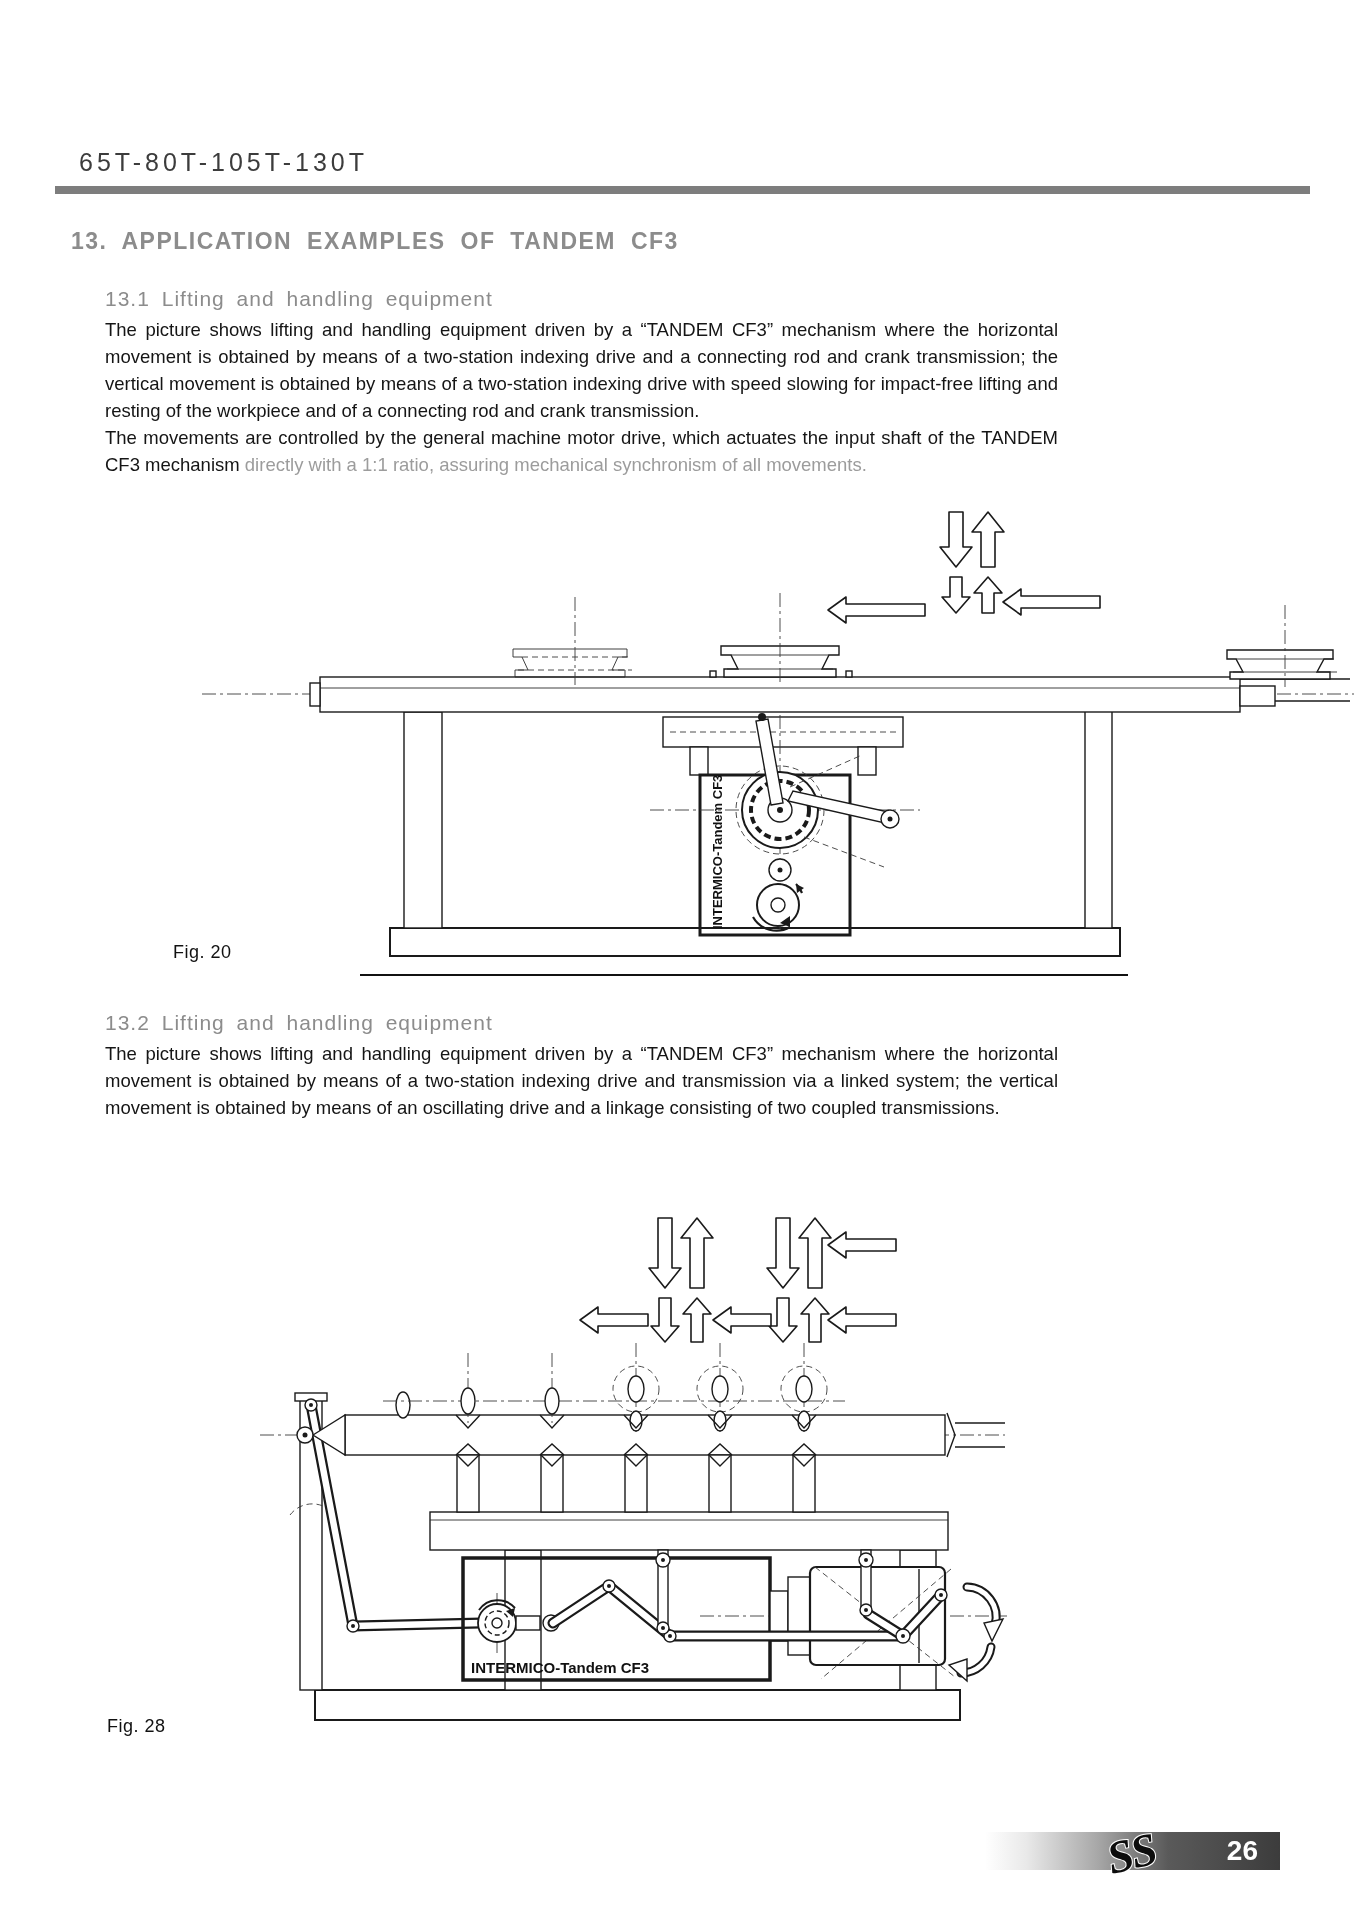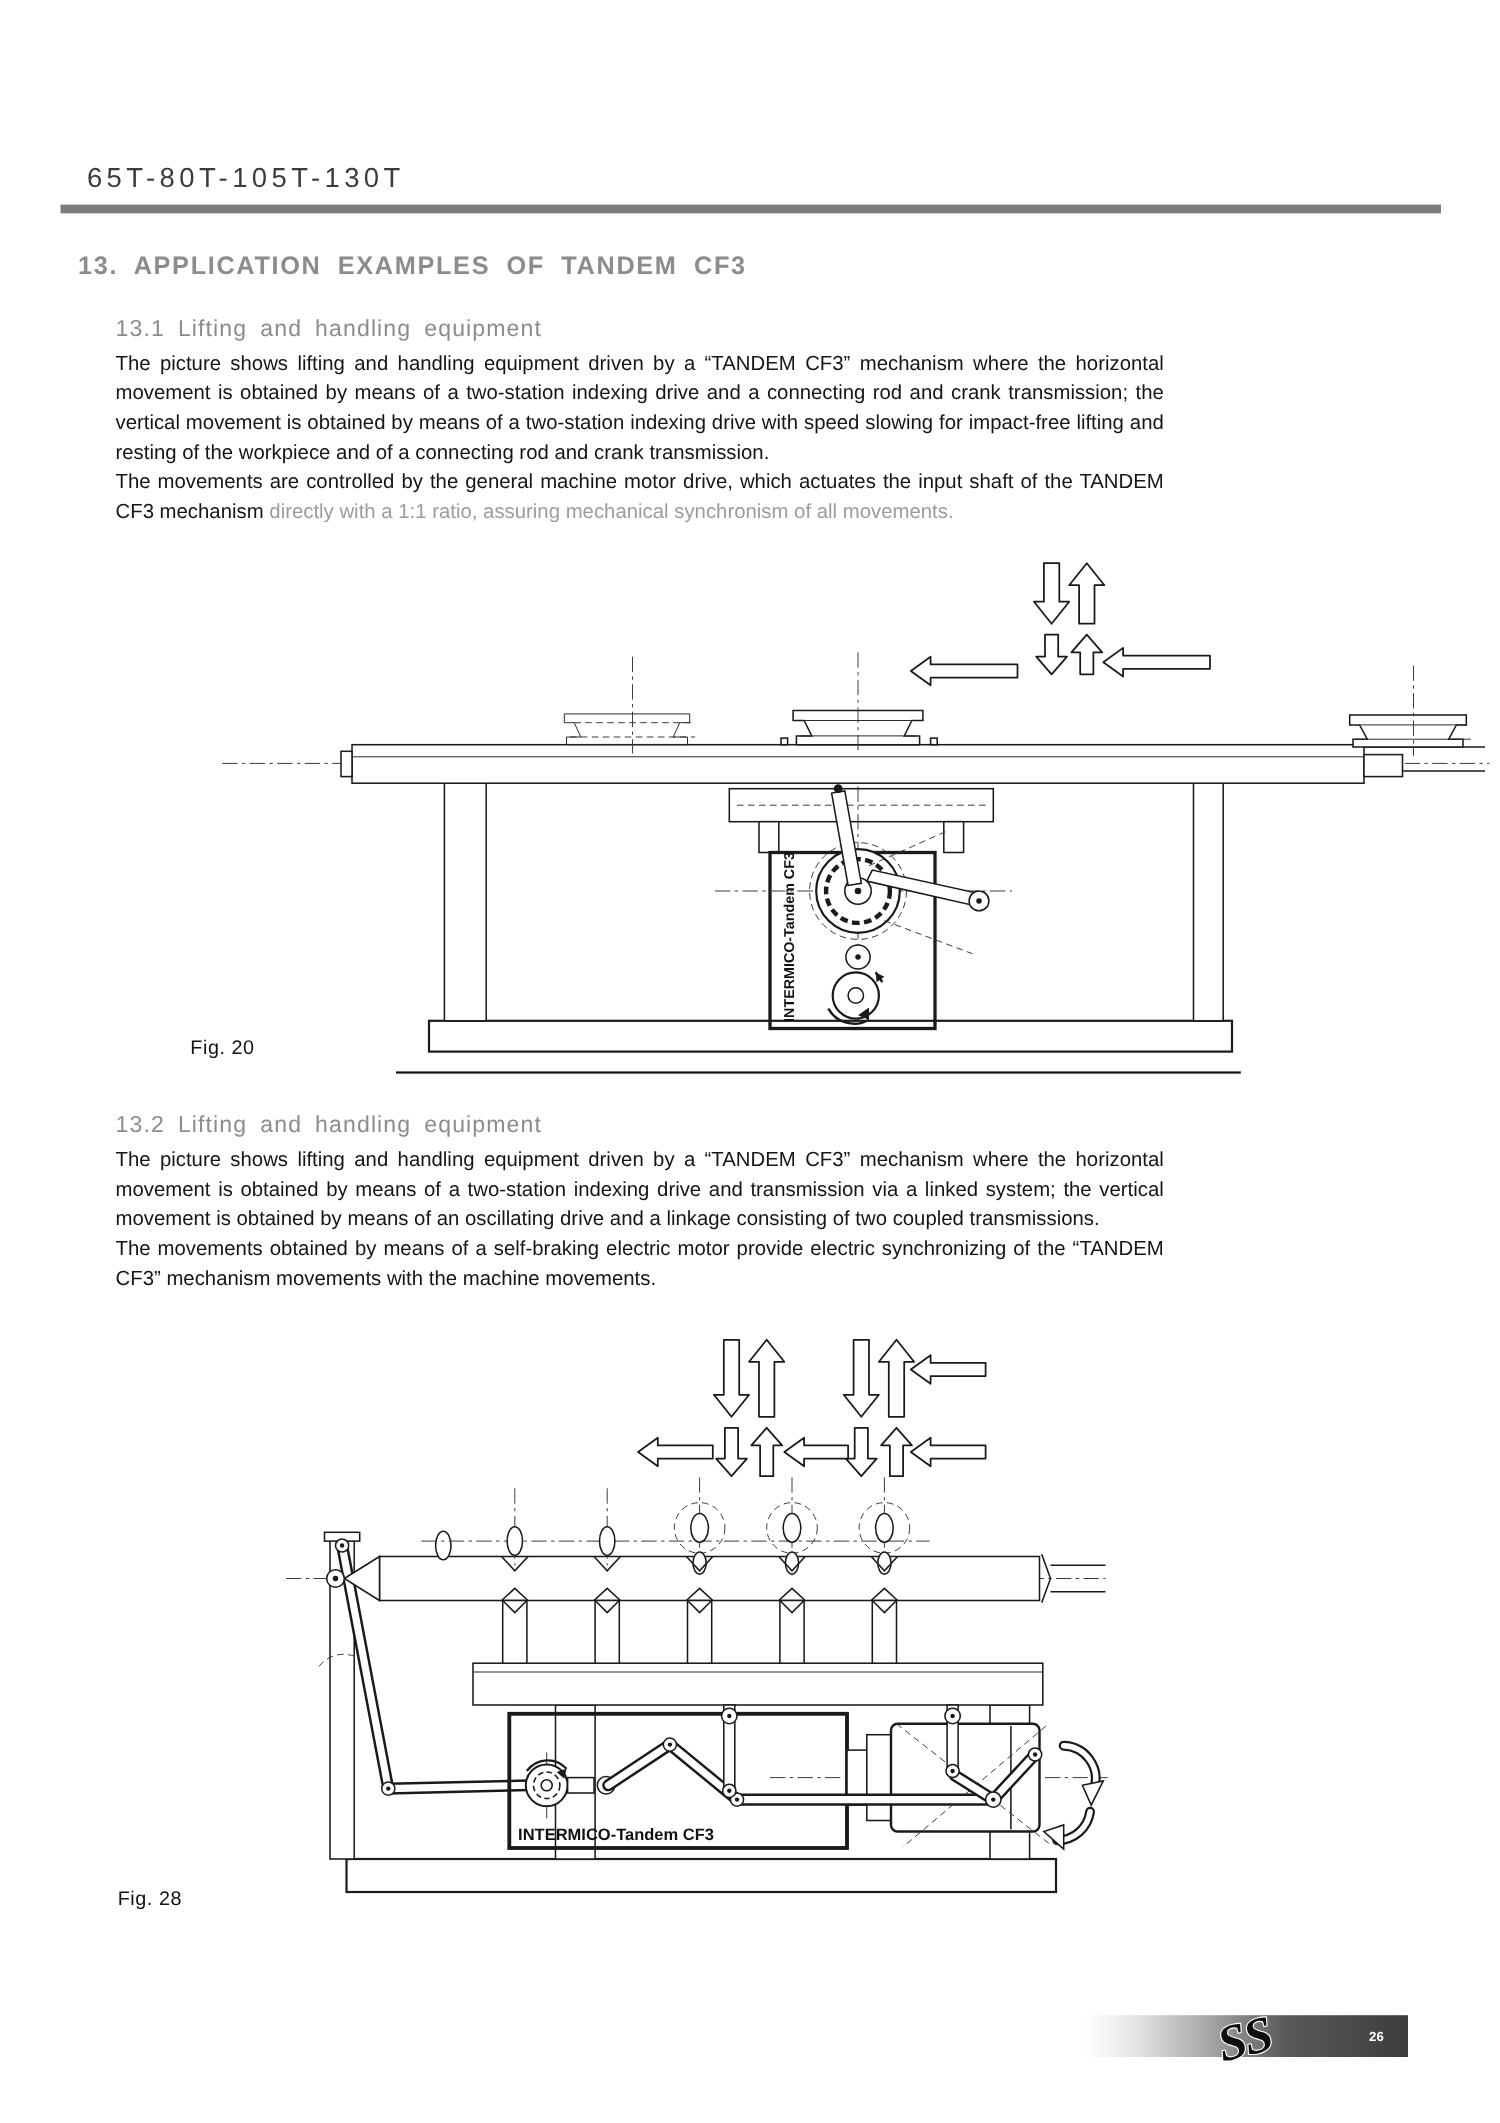--- a/index.html
+++ b/index.html
@@ -51,21 +51,21 @@
   .fig28-label { left:107px; top:1716px; }
   .fig27-line { position:absolute; left:360px; top:974px; width:768px; height:2px; background:#111; }
   
   .footer-bar {
     position:absolute; left:985px; top:1832px; width:295px; height:38px;
     background:linear-gradient(90deg,#ffffff 0%,#e9e9e9 14%,#a8a8a8 38%,#5a5a5a 62%,#3c3c3c 100%);
   }
   .footer-logo { position:absolute; left:118px; top:-8px; width:80px; height:54px; }
   .page-number {
     position:absolute; right:22px; top:0; height:52px; line-height:38px;
-    color:#ffffff; font-size:12px; font-weight:bold;
+    color:#ffffff; font-size:28px; font-weight:bold;
   }
   
   svg .ln  { fill:none; stroke:#1a1a1a; stroke-width:1.4; }
   svg .lnw { fill:#ffffff; stroke:#1a1a1a; stroke-width:1.4; }
   svg .thin{ fill:none; stroke:#2a2a2a; stroke-width:0.9; }
   svg .cl  { fill:none; stroke:#3a3a3a; stroke-width:0.9; stroke-dasharray:14 4 3 4; }
   svg .dsh { fill:none; stroke:#3a3a3a; stroke-width:0.9; stroke-dasharray:6 4; }
   svg .arr { fill:#ffffff; stroke:#1a1a1a; stroke-width:1.6; stroke-linejoin:round; }
   svg .box { fill:none; stroke:#1a1a1a; stroke-width:3; }
   svg .barK{ fill:none; stroke:#1a1a1a; stroke-width:11; stroke-linejoin:round; stroke-linecap:round; }
@@ -183,21 +183,20 @@
         <polygon class="dot" points="606,379 607,388 614,383"></polygon>
       </g>
     </svg>
   </div>
   <div class="fig-label fig27-label">Fig. 20</div>
   <div class="fig27-line"></div>
 
   <div class="sub-title s2">13.2 Lifting and handling equipment</div>
   <div class="body-block b2">
     <p>The picture shows lifting and handling equipment driven by a “TANDEM CF3” mechanism where the horizontal movement is obtained by means of a two-station indexing drive and transmission via a linked system; the vertical movement is obtained by means of an oscillating drive and a linkage consisting of two coupled transmissions.</p>
-    <p>The movements obtained by means of a self-braking electric motor provide electric synchronizing of the “TANDEM CF3” mechanism movements with the machine movements.</p>
   </div>
 
   <div class="fig-canvas fig28-canvas">
     <svg width="755" height="535" viewBox="0 0 755 535">
 
       <g>
         <polygon class="arr" points="403,23 417,23 417,73 426,73 410,93 394,73 403,73"></polygon>
         <polygon class="arr" points="435,93 449,93 449,43 458,43 442,23 426,43 435,43"></polygon>
         <polygon class="arr" points="521,23 535,23 535,73 544,73 528,93 512,73 521,73"></polygon>
         <polygon class="arr" points="553,93 567,93 567,43 576,43 560,23 544,43 553,43"></polygon>

